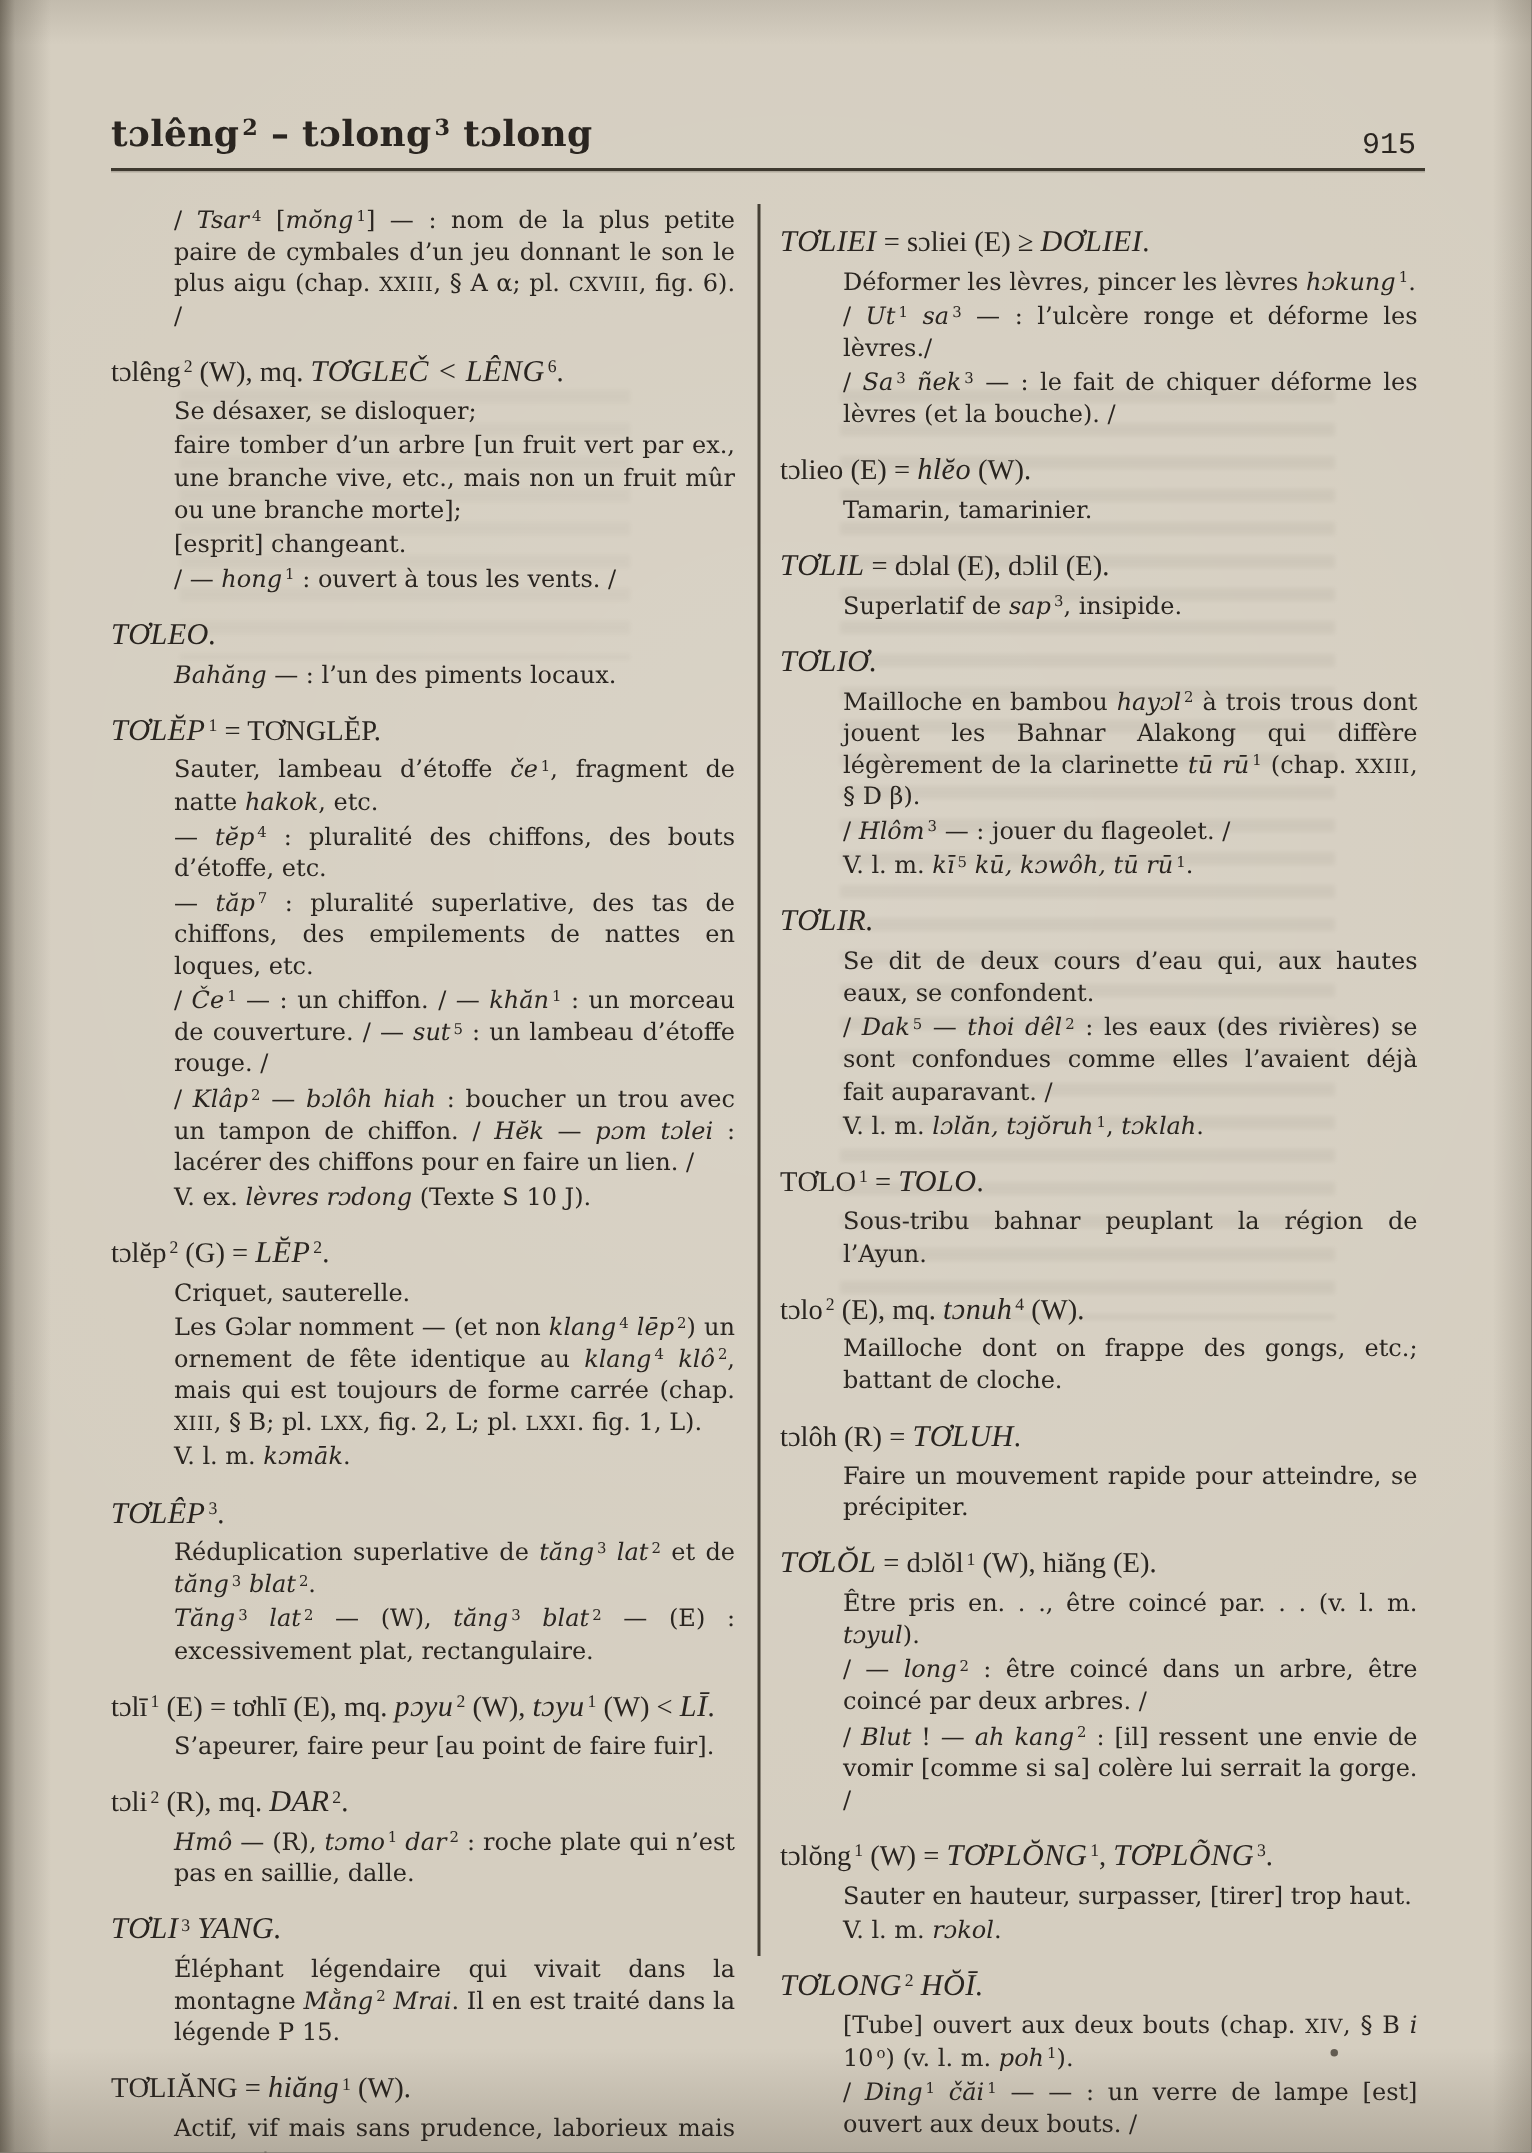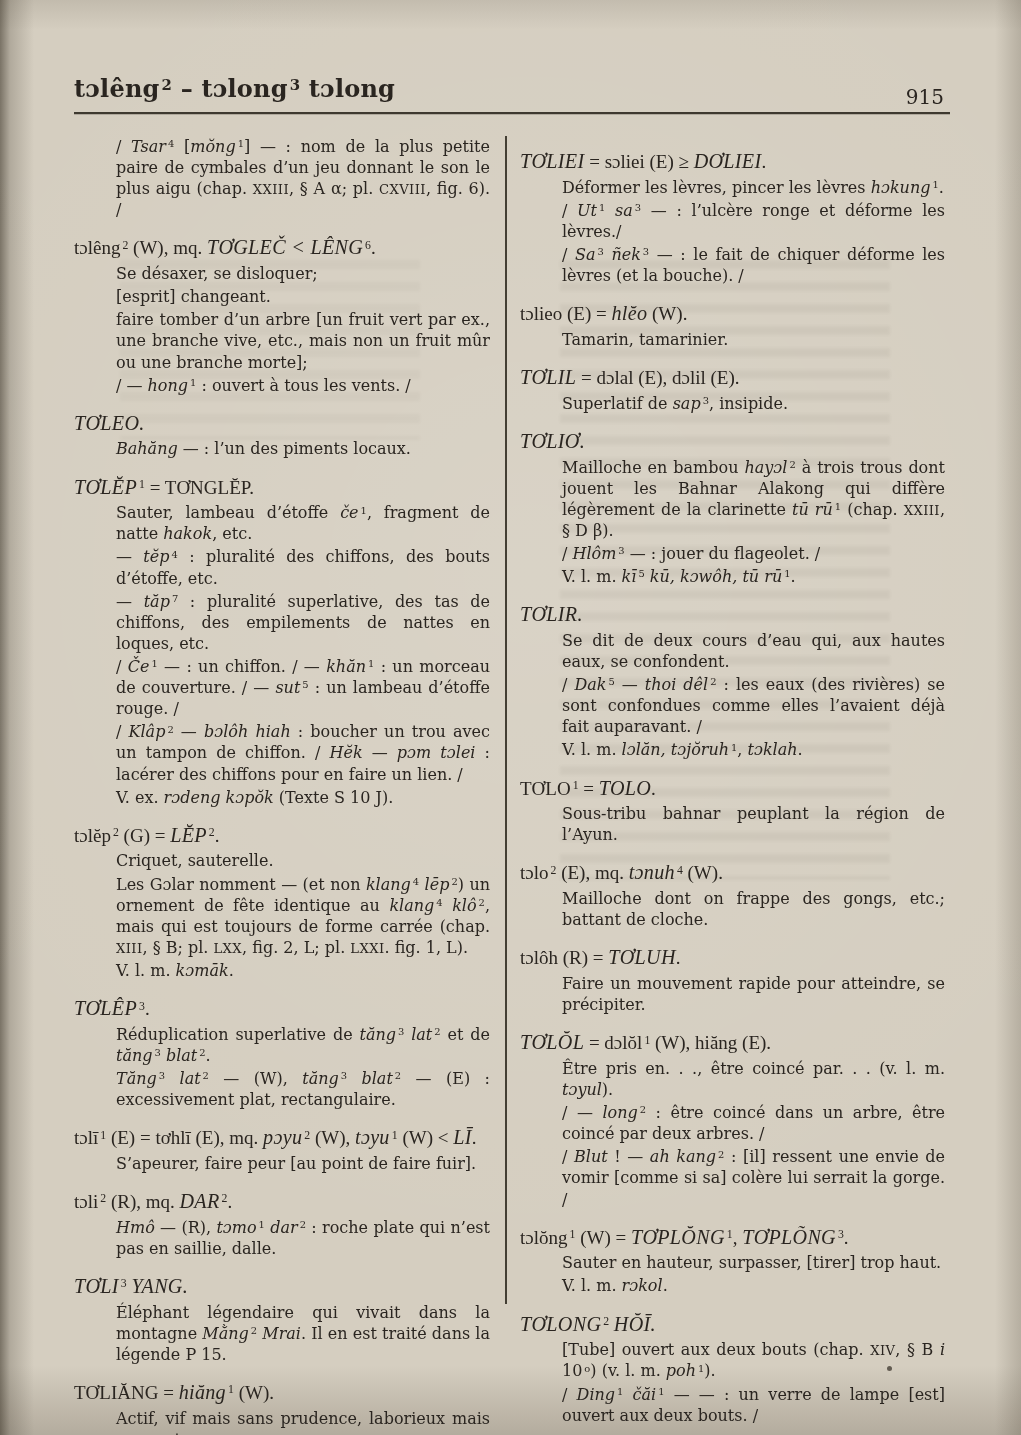--- a/index.html
+++ b/index.html
@@ -23,21 +23,21 @@
   .ghost{
     position:absolute;opacity:0.055;filter:blur(1.4px);
     background:repeating-linear-gradient(180deg,#4d4636 0 9px,transparent 9px 22px);
     pointer-events:none;
   }
   .speck{position:absolute;width:5px;height:5px;border-radius:50%;background:#3c362c;opacity:.75;}
 
   .page{position:absolute;left:74px;top:74px;width:876px;}
   .running{display:flex;justify-content:space-between;align-items:flex-end;}
   .running .head-left{font-size:24px;font-weight:600;letter-spacing:.2px;}
-  .running .pageno{font-size:20px;padding-right:6px;transform:translateY(6px);}
+  .running .pageno{font-size:20px;padding-right:6px;transform:translateY(6px);font-family:Liberation Mono, monospace;}
   .header-rule{height:2px;background:#3e392f;margin-top:9px;box-shadow:0 1px 0 rgba(62,57,47,.25);}
 
   .cols{display:flex;margin-top:20px;}
   .col{width:418px;}
   .col.right{width:427px;}
   .divider{width:2px;background:#443f34;margin:2px 13px 0 13px;height:1168px;flex:none;}
 
   .entry{margin-top:14px;}
   .entry.cont{margin-top:0;}
   .head{
@@ -76,40 +76,40 @@
       <div class="col left" id="col-left">
           <div class="entry cont">
             <div class="body">
               <p class="para"><span class="t-r">/ </span><span class="t-i">Tsar</span><span class="t-s">4</span><span class="t-r"> [</span><span class="t-i">mŏng</span><span class="t-s">1</span><span class="t-r">] — : nom de la plus petite paire de cymbales d’un jeu donnant le son le plus aigu (chap. </span><span class="t-c">xxiii</span><span class="t-r">, § A α; pl. </span><span class="t-c">cxviii</span><span class="t-r">, fig. 6). /</span></p>
             </div>
           </div>
           <div class="entry">
             <div class="head"><span class="t-r">tɔlêng</span><span class="t-s">2</span><span class="t-r"> (W), mq. </span><span class="t-i">TƠGLEČ &lt; LÊNG</span><span class="t-s">6</span><span class="t-r">.</span></div>
             <div class="body">
               <p class="para"><span class="t-r">Se désaxer, se disloquer;</span></p>
+              <p class="para"><span class="t-r">faire tomber d’un arbre [un fruit vert par ex., une branche vive, etc., mais non un fruit mûr ou une branche morte];</span></p>
               <p class="para"><span class="t-r">[esprit] changeant.</span></p>
-              <p class="para"><span class="t-r">faire tomber d’un arbre [un fruit vert par ex., une branche vive, etc., mais non un fruit mûr ou une branche morte];</span></p>
               <p class="para"><span class="t-r">/ — </span><span class="t-i">hong</span><span class="t-s">1</span><span class="t-r"> : ouvert à tous les vents. /</span></p>
             </div>
           </div>
           <div class="entry">
             <div class="head"><span class="t-i">TƠLEO.</span></div>
             <div class="body">
               <p class="para"><span class="t-i">Bahăng</span><span class="t-r"> — : l’un des piments locaux.</span></p>
             </div>
           </div>
           <div class="entry">
             <div class="head"><span class="t-i">TƠLĔP</span><span class="t-s">1</span><span class="t-r"> = TƠNGLĔP.</span></div>
             <div class="body">
               <p class="para"><span class="t-r">Sauter, lambeau d’étoffe </span><span class="t-i">če</span><span class="t-s">1</span><span class="t-r">, fragment de natte </span><span class="t-i">hakok</span><span class="t-r">, etc.</span></p>
               <p class="para"><span class="t-r">— </span><span class="t-i">tĕp</span><span class="t-s">4</span><span class="t-r"> : pluralité des chiffons, des bouts d’étoffe, etc.</span></p>
               <p class="para"><span class="t-r">— </span><span class="t-i">tăp</span><span class="t-s">7</span><span class="t-r"> : pluralité superlative, des tas de chiffons, des empilements de nattes en loques, etc.</span></p>
               <p class="para"><span class="t-r">/ </span><span class="t-i">Če</span><span class="t-s">1</span><span class="t-r"> — : un chiffon. / — </span><span class="t-i">khăn</span><span class="t-s">1</span><span class="t-r"> : un morceau de couverture. / — </span><span class="t-i">sut</span><span class="t-s">5</span><span class="t-r"> : un lambeau d’étoffe rouge. /</span></p>
               <p class="para"><span class="t-r">/ </span><span class="t-i">Klâp</span><span class="t-s">2</span><span class="t-r"> — </span><span class="t-i">bɔlôh hiah</span><span class="t-r"> : boucher un trou avec un tampon de chiffon. / </span><span class="t-i">Hĕk</span><span class="t-r"> — </span><span class="t-i">pɔm tɔlei</span><span class="t-r"> : lacérer des chiffons pour en faire un lien. /</span></p>
-              <p class="para"><span class="t-r">V. ex. </span><span class="t-i">rɔdeng kɔpŏk</span><span class="t-r"> (Texte S 10 J).</span></p>
+              <p class="para"><span class="t-r">V. ex. </span><span class="t-i">lèvres rɔdong</span><span class="t-r"> (Texte S 10 J).</span></p>
             </div>
           </div>
           <div class="entry">
             <div class="head"><span class="t-r">tɔlĕp</span><span class="t-s">2</span><span class="t-r"> (G) = </span><span class="t-i">LĔP</span><span class="t-s">2</span><span class="t-r">.</span></div>
             <div class="body">
               <p class="para"><span class="t-r">Criquet, sauterelle.</span></p>
               <p class="para"><span class="t-r">Les Gɔlar nomment — (et non </span><span class="t-i">klang</span><span class="t-s">4</span><span class="t-r"> </span><span class="t-i">lēp</span><span class="t-s">2</span><span class="t-r">) un ornement de fête identique au </span><span class="t-i">klang</span><span class="t-s">4</span><span class="t-r"> </span><span class="t-i">klô</span><span class="t-s">2</span><span class="t-r">, mais qui est toujours de forme carrée (chap. </span><span class="t-c">xiii</span><span class="t-r">, § B; pl. </span><span class="t-c">lxx</span><span class="t-r">, fig. 2, L; pl. </span><span class="t-c">lxxi</span><span class="t-r">. fig. 1, L).</span></p>
               <p class="para"><span class="t-r">V. l. m. </span><span class="t-i">kɔmāk</span><span class="t-r">.</span></p>
             </div>
           </div>

